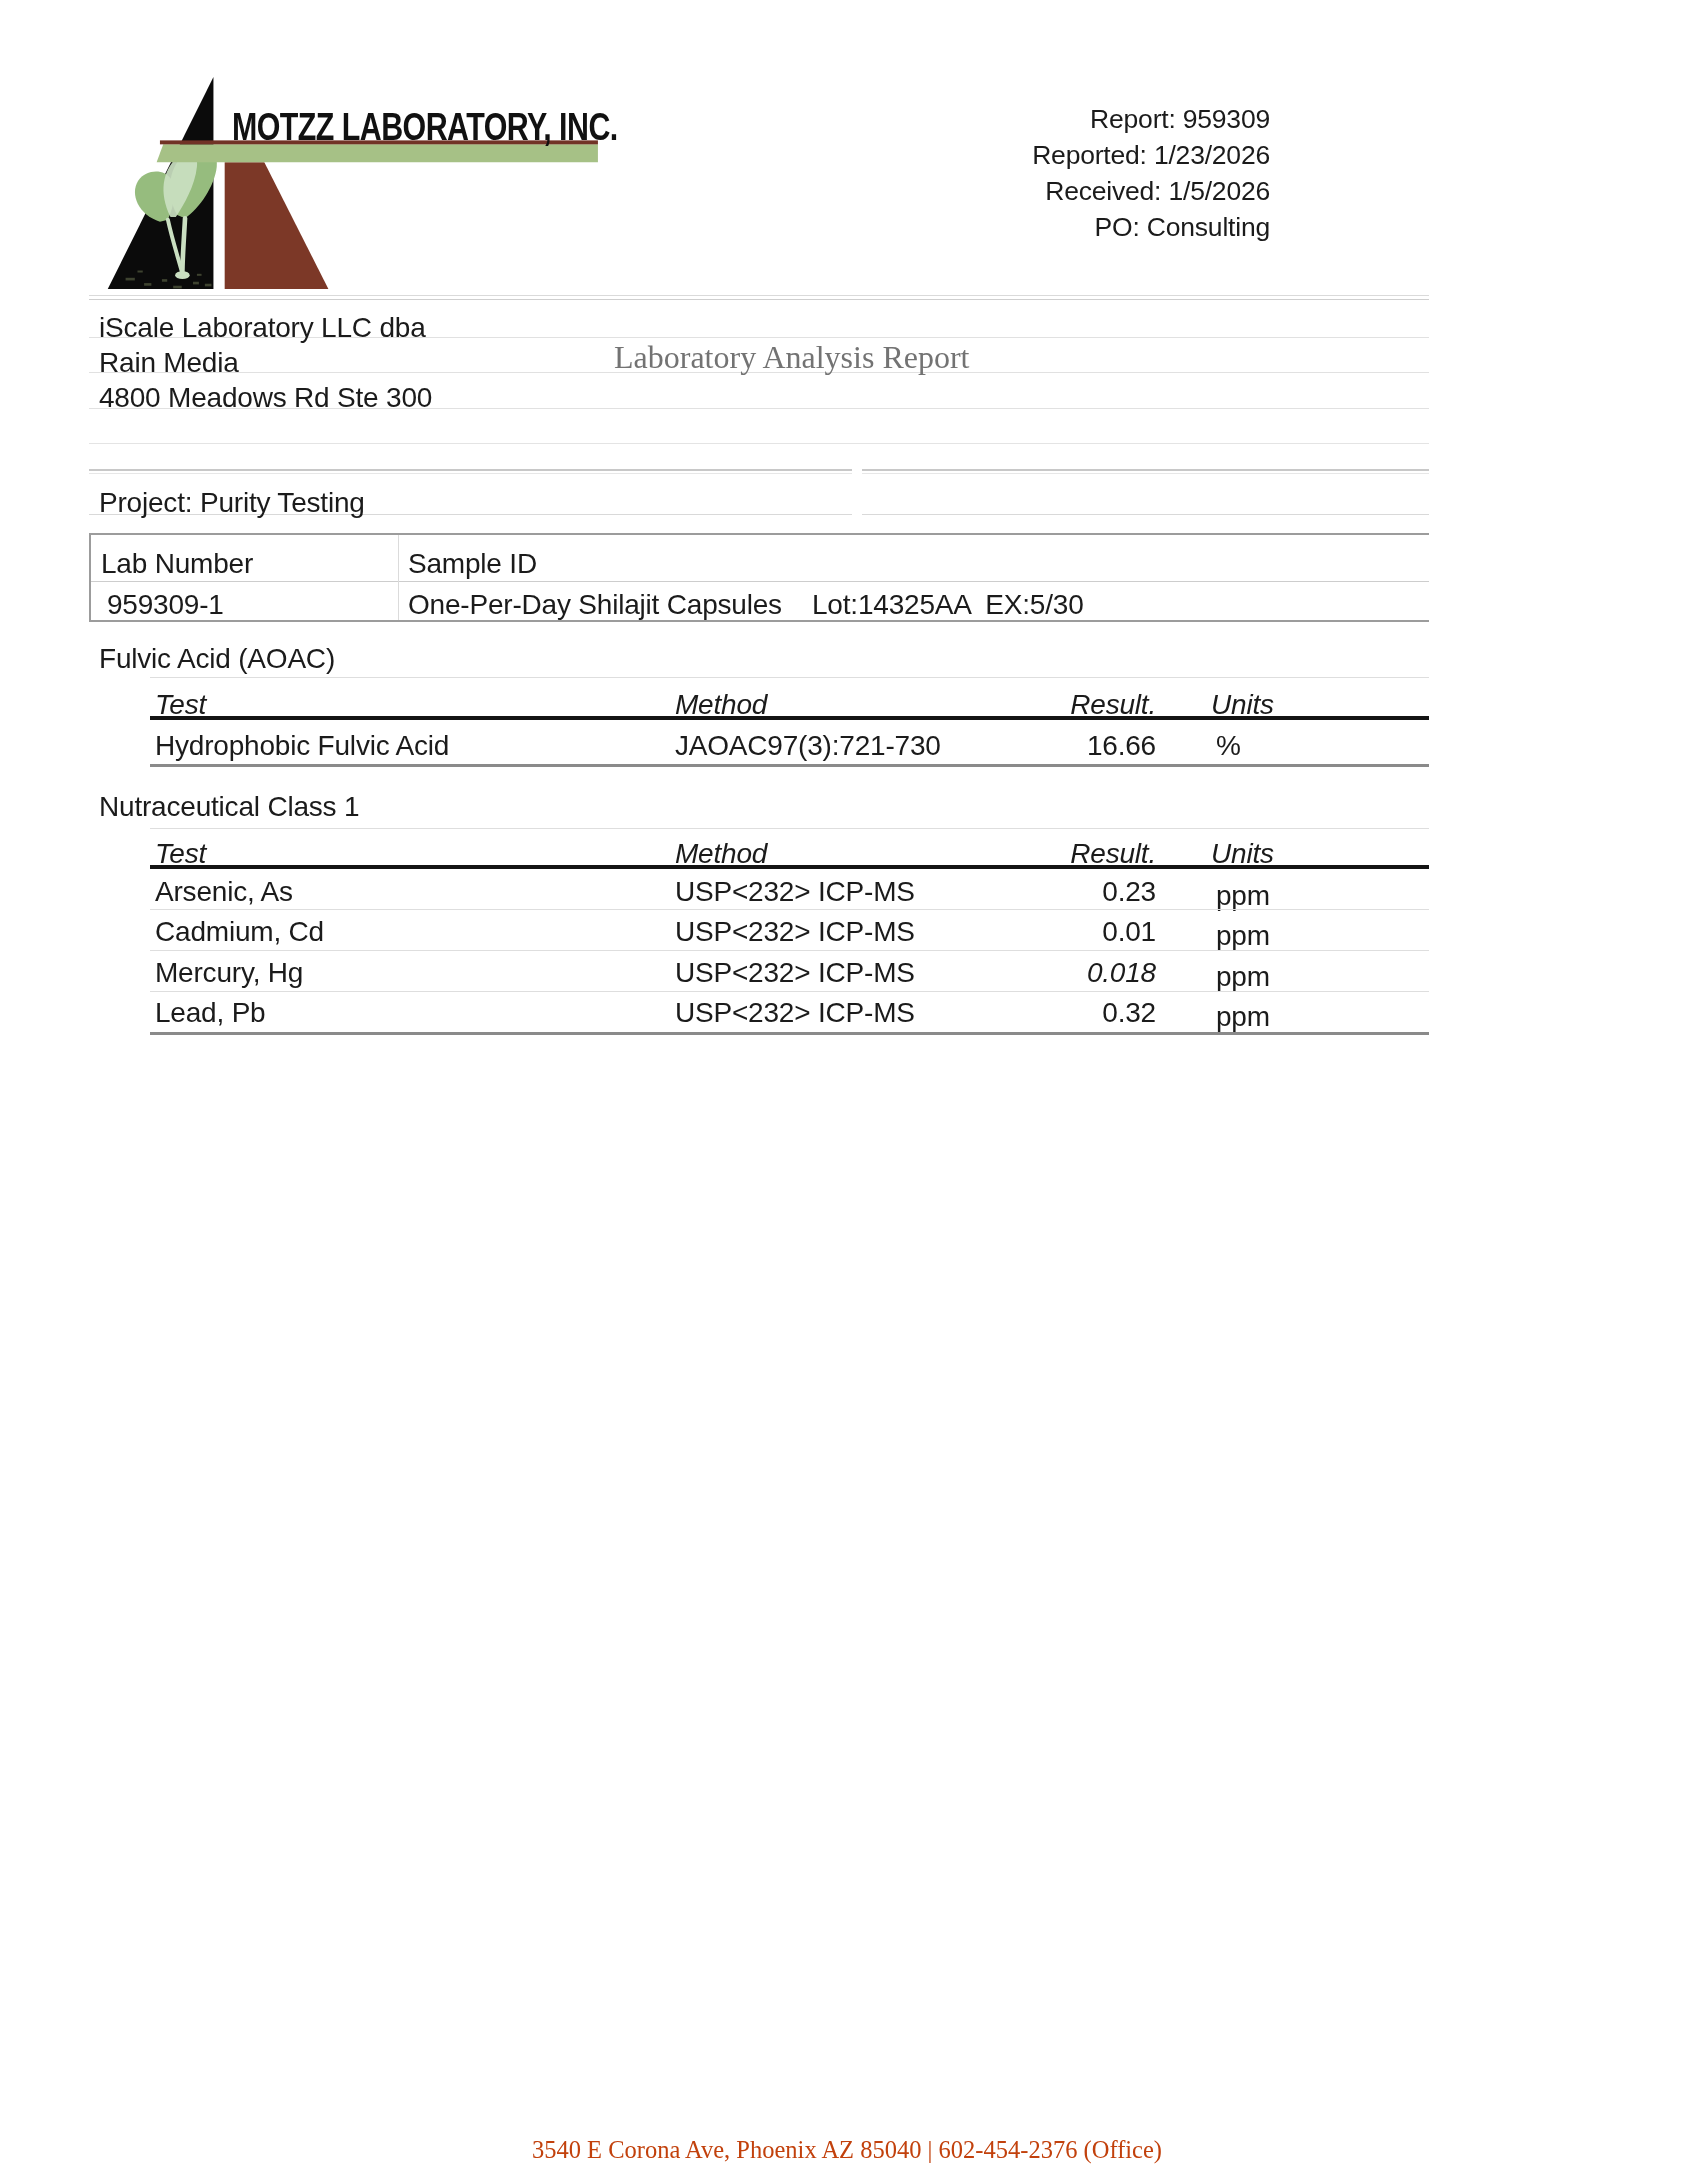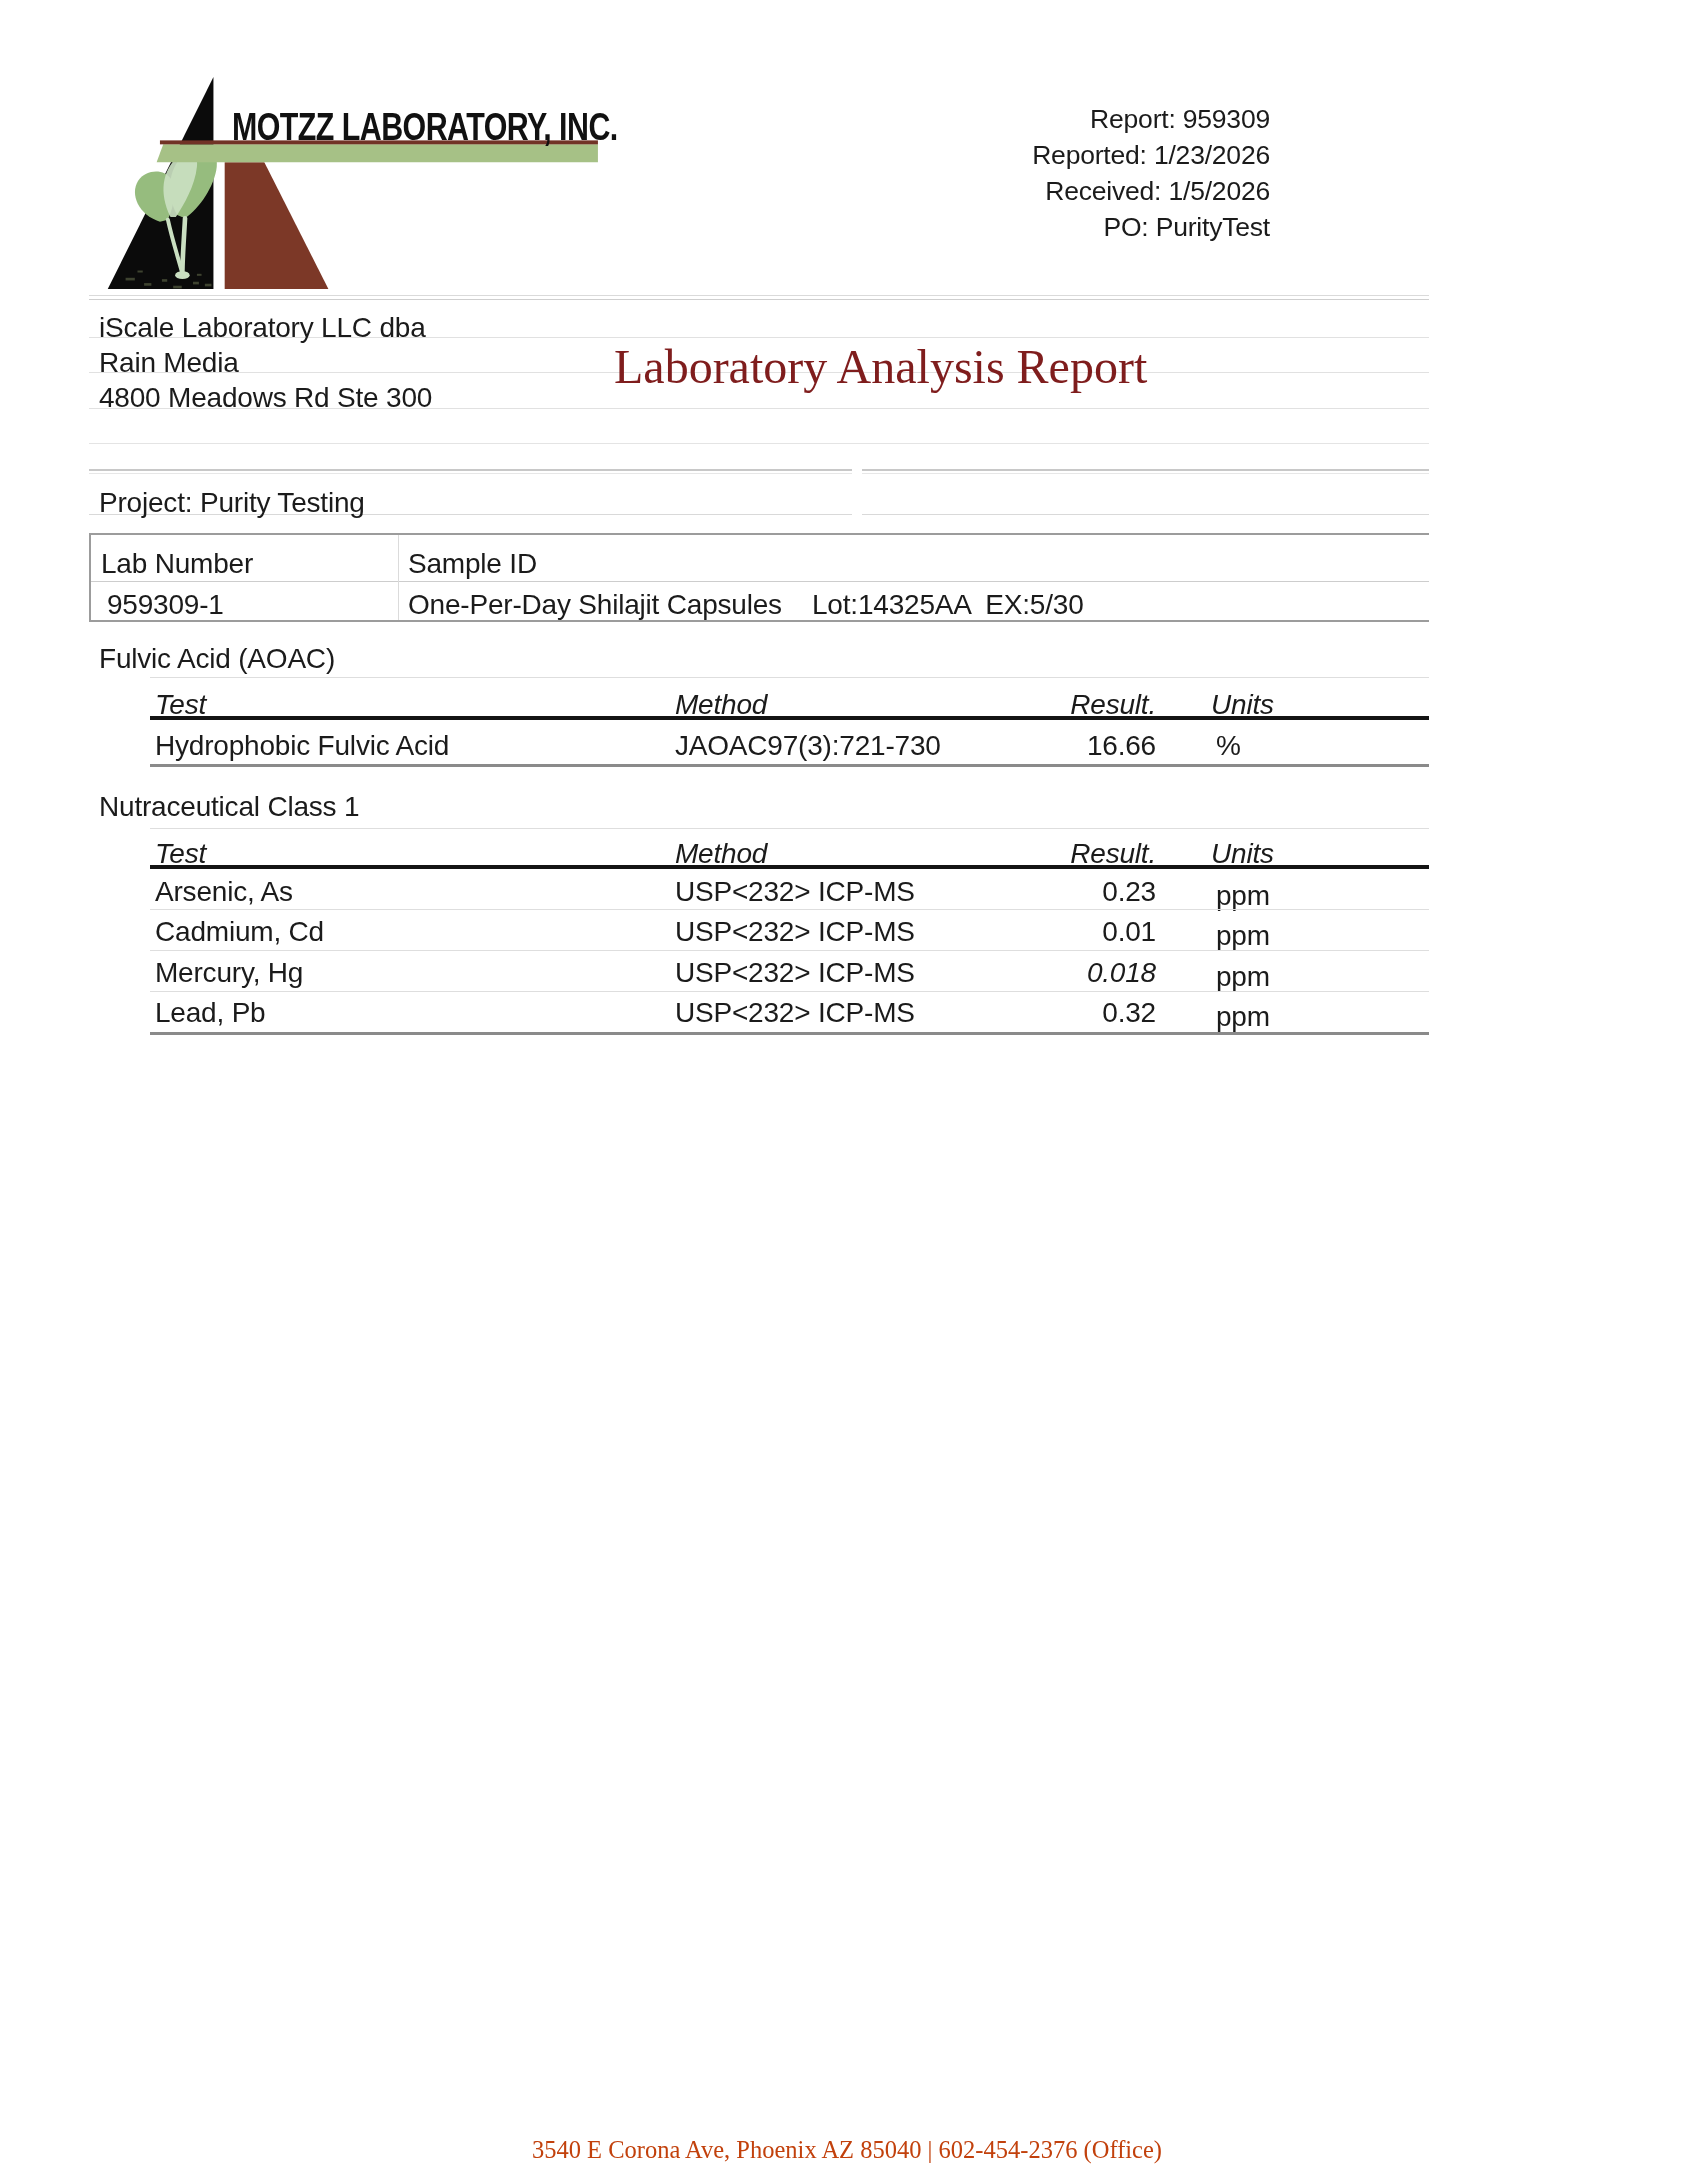--- a/index.html
+++ b/index.html
@@ -20,21 +20,21 @@
   .col-head{font-style:italic;}
   .result-cell{width:198px;text-align:right;}
   .thick-rule{position:absolute;height:4px;background:#141414;}
   .light-rule{position:absolute;height:1.3px;background:#dedede;}
   .end-rule{position:absolute;height:2.6px;background:#8a8a8a;}
   .logo-text{
     font-size:38px;font-weight:bold;letter-spacing:-0.7px;white-space:nowrap;
     transform:scaleX(0.8);transform-origin:left top;color:#111111;
   }
   .report-block{text-align:right;font-size:26.5px;line-height:36px;letter-spacing:-0.2px;}
-  .title-text{font-size:48px;white-space:nowrap;color:#7f1d1d;}
+  .title-text{font-size:32px;white-space:nowrap;color:#737373;}
   .sample-table{
     position:absolute;left:89px;top:533px;width:1525px;height:89px;
     border:2px solid #9c9c9c;box-sizing:border-box;background:#ffffff;
   }
   .footer-text{font-size:24.5px;white-space:nowrap;color:#c2410c;}
 </style>
 </head>
 <body>
 
 <div class="page">
@@ -68,21 +68,21 @@
 
     <rect x="92" y="102" width="663" height="6" fill="#713326"></rect>
   </svg>
 
   <div class="abs logo-text" style="left:232px;top:106px;">MOTZZ LABORATORY, INC.</div>
 
   <div class="abs report-block" style="right:159px;top:101px;">
     <div>Report: 959309</div>
     <div>Reported: 1/23/2026</div>
     <div>Received: 1/5/2026</div>
-    <div>PO: PurityTest</div>
+    <div>PO: Consulting</div>
   </div>
 
   <div class="gridline" style="left:89px;top:295px;width:1525px;background:#dadada;"></div>
   <div class="gridline" style="left:89px;top:299px;width:1525px;background:#cfcfcf;"></div>
   <div class="gridline" style="left:89px;top:337px;width:1525px;"></div>
   <div class="gridline" style="left:89px;top:372px;width:1525px;"></div>
   <div class="gridline" style="left:89px;top:408px;width:1525px;"></div>
   <div class="gridline" style="left:89px;top:443px;width:1525px;background:#e4e4e4;"></div>
   <div class="gridline" style="left:89px;top:469px;width:763px;height:2px;background:#c8c8c8;"></div>
   <div class="gridline" style="left:862px;top:469px;width:752px;height:2px;background:#c8c8c8;"></div>

